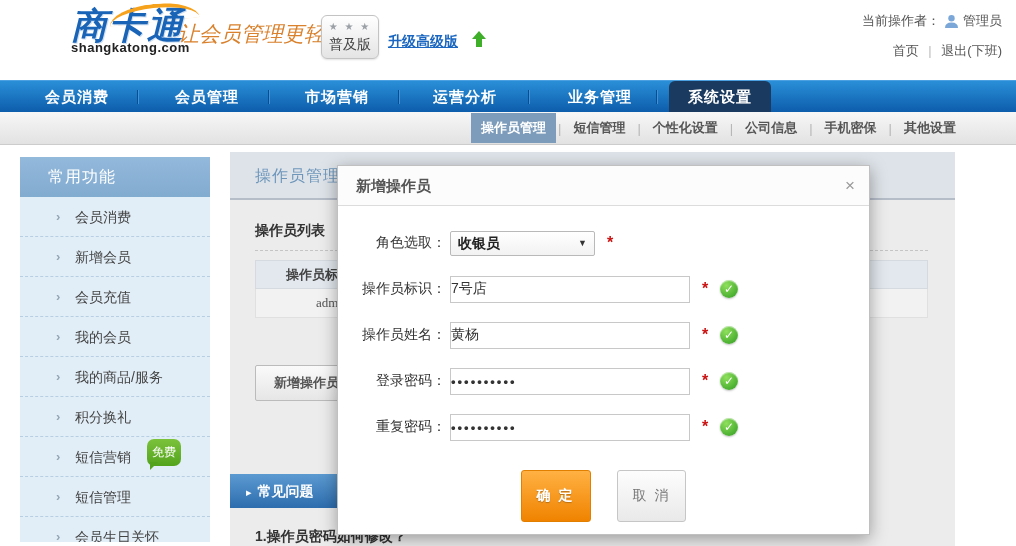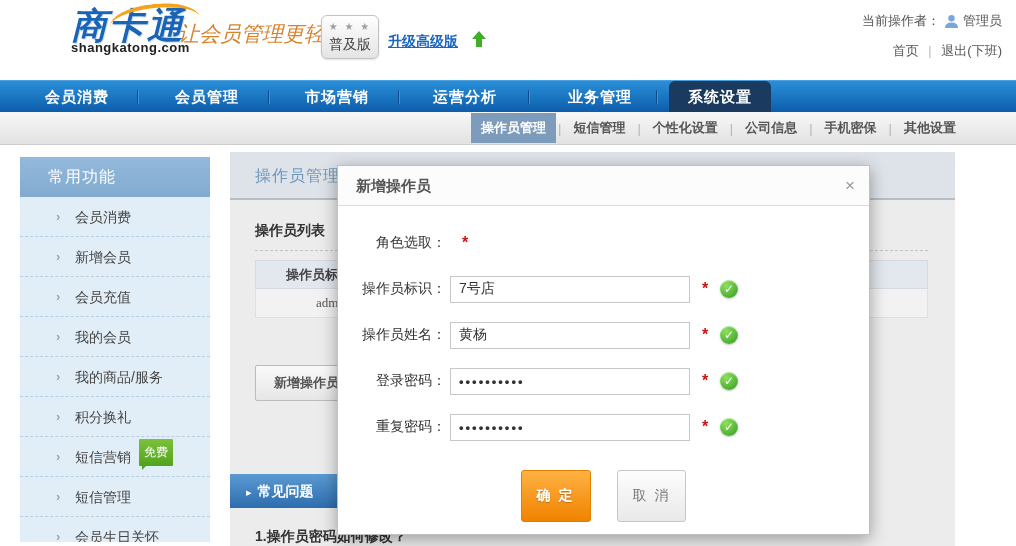--- a/index.html
+++ b/index.html
@@ -36,21 +36,21 @@
   .sub-nav { position:absolute; left:0; top:112px; width:1016px; height:33px; background:linear-gradient(#f7f7f7,#e2e2e2); border-bottom:1px solid #cccccc; display:flex; align-items:center; justify-content:flex-end; padding-right:50px; font-size:13px; font-weight:bold; color:#555; }
   .sub-item { padding:6px 10px; cursor:pointer; white-space:nowrap; }
   .sub-item.active { background:#7d9cbb; color:#fff; }
   .sub-sep { color:#b5b5b5; margin:0 2px; font-weight:normal; }
 
   
   .sidebar { position:absolute; left:20px; top:157px; width:190px; height:385px; overflow:hidden; }
   .sidebar-title { height:40px; line-height:40px; background:linear-gradient(#93b9db,#82abd0); color:#fff; font-size:16px; padding-left:28px; letter-spacing:1px; }
   .side-item { position:relative; height:40px; line-height:40px; background:#e2eef7; border-bottom:1px dashed #b7cfe3; font-size:14px; color:#444; padding-left:55px; cursor:pointer; white-space:nowrap; }
   .side-arrow { position:absolute; left:36px; top:0; color:#93a6b4; font-size:13px; font-weight:bold; }
-  .free-badge { display:inline-block; position:relative; margin-left:8px; top:-6px; background:linear-gradient(#7cc23b,#53a31d); color:#fff; font-size:12px; line-height:17px; padding:5px 5px; border-radius:1px; }
+  .free-badge { display:inline-block; position:relative; margin-left:16px; top:-6px; background:linear-gradient(#7cc23b,#53a31d); color:#fff; font-size:12px; line-height:17px; padding:5px 5px; border-radius:7px; }
   .free-badge::after { content:""; position:absolute; left:3px; bottom:-4px; border:4px solid transparent; border-top-color:#53a31d; border-left-color:#53a31d; }
 
   
   .main-panel { position:absolute; left:230px; top:152px; width:725px; height:394px; background:#ececec; }
   .panel-titlebar { height:48px; line-height:48px; background:#dee3e9; border-bottom:2px solid #b5bdc9; color:#6e96bb; font-size:16px; padding-left:25px; letter-spacing:1px; }
   .panel-body { position:relative; height:344px; }
   .section-title { position:absolute; left:25px; top:22px; font-size:14px; font-weight:bold; color:#333; }
   .section-dash { position:absolute; left:25px; right:27px; top:50px; border-top:1px dashed #c5c5c5; }
   .bg-table-header { position:absolute; left:25px; right:27px; top:60px; height:29px; background:#e2e8ee; border:1px solid #d4dae0; line-height:28px; font-size:13px; font-weight:bold; color:#444; padding-left:30px; }
   .bg-table-row { position:absolute; left:25px; right:27px; top:89px; height:29px; background:#f2f2f2; border:1px solid #e0e0e0; border-top:none; line-height:28px; font-size:13px; color:#555; padding-left:60px; font-family:"Liberation Serif","DejaVu Serif",serif; }
@@ -62,21 +62,21 @@
   
   .modal { position:absolute; left:337px; top:165px; width:533px; height:370px; background:#fff; border:1px solid #c0c0c0; box-shadow:0 4px 16px rgba(0,0,0,0.35); }
   .modal-header { height:40px; line-height:40px; background:#fcfcfc; border-bottom:1px solid #dcdcdc; padding:0 18px; font-size:15px; font-weight:bold; color:#555; position:relative; }
   .modal-close { position:absolute; right:14px; top:0; color:#999; font-size:17px; cursor:pointer; font-weight:normal; }
   .modal-body { padding-top:24px; }
   .form-row { display:flex; align-items:center; height:26px; margin-bottom:20px; }
   .form-label { width:108px; text-align:right; font-size:14px; color:#333; flex:0 0 108px; }
   .ctrl-gap { width:4px; flex:0 0 4px; }
   .select-box { position:relative; width:145px; height:25px; border:1px solid #b9b9b9; border-radius:2px; background:linear-gradient(#ffffff,#f2f2f2); line-height:23px; font-size:14px; color:#222; font-weight:bold; padding-left:7px; cursor:pointer; }
   .select-caret { position:absolute; right:7px; top:0; font-size:9px; color:#333; }
-  .text-input { width:240px; height:27px; border:1px solid #c8c8c8; font-size:14px; color:#333; padding-left:8px; font-family:"Liberation Sans","DejaVu Sans",sans-serif; background:#fff; }
+  .text-input { width:240px; height:27px; border:1px solid #c8c8c8; font-size:14px; color:#333; font-family:"Liberation Sans","DejaVu Sans",sans-serif; background:#fff; }
   .text-input.pwd { font-weight:bold; letter-spacing:2px; font-size:13px; }
   .req-star { color:#cc1111; font-size:16px; font-weight:bold; margin-left:12px; width:10px; }
   .ok-icon { display:inline-block; width:18px; height:18px; margin-left:8px; border-radius:50%; background:radial-gradient(circle at 35% 30%, #8fe05c, #2e9b1e); color:#fff; font-size:12px; line-height:18px; text-align:center; box-shadow:inset 0 1px 1px rgba(255,255,255,0.6),0 1px 2px rgba(0,0,0,0.25); }
   .btn-row { display:flex; justify-content:center; gap:26px; margin-top:30px; }
   .btn-ok { padding:16px 15px; background:linear-gradient(#ffb143,#f08300); border:1px solid #e07f00; border-radius:3px; color:#fff; font-size:14px; font-weight:bold; cursor:pointer; text-shadow:0 1px 1px rgba(0,0,0,0.25); letter-spacing:2px; }
   .btn-cancel { padding:5px 15px; background:linear-gradient(#fdfdfd,#e9e9e9); border:1px solid #c6c6c6; border-radius:3px; color:#777; font-size:14px; cursor:pointer; letter-spacing:2px; }
 </style>
 </head>
 <body>
 
@@ -177,20 +177,24 @@
   <div class="modal">
     <div class="modal-header">
       <span>新增操作员</span>
       <span class="modal-close">×</span>
     </div>
     <div class="modal-body">
 
       <div class="form-row">
         <span class="form-label">角色选取：</span>
         <span class="ctrl-gap"></span>
+        <div class="select-box">
+          <span>收银员</span>
+          <span class="select-caret">▼</span>
+        </div>
         <span class="req-star">*</span>
       </div>
 
       <div class="form-row">
         <span class="form-label">操作员标识：</span>
         <span class="ctrl-gap"></span>
         <input class="text-input" type="text" value="7号店" style="">
         <span class="req-star">*</span>
         <span class="ok-icon">✓</span>
       </div>

